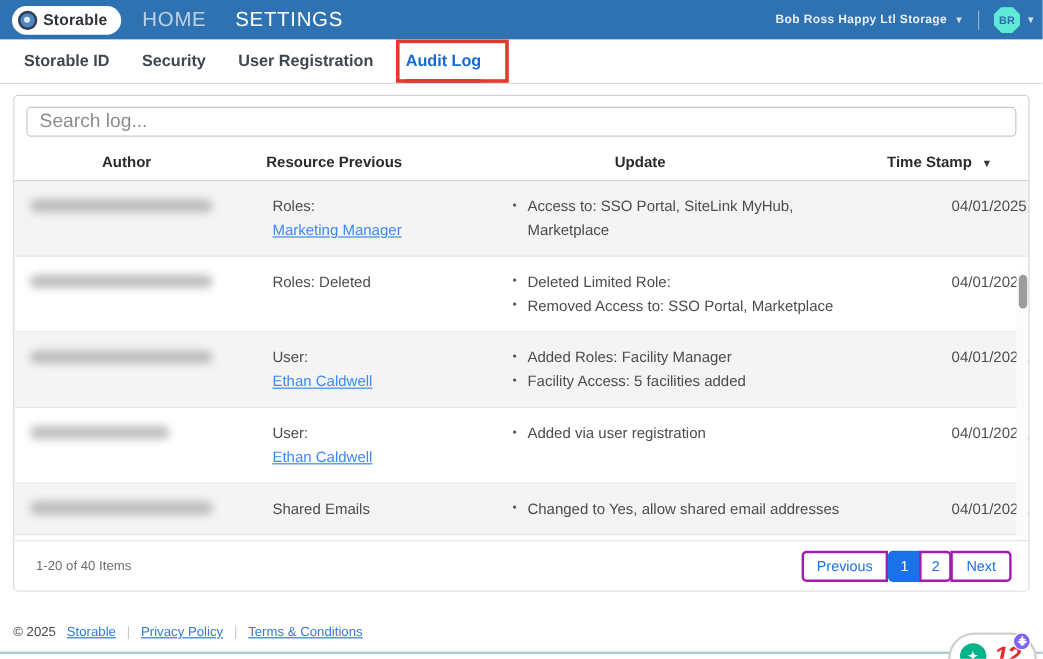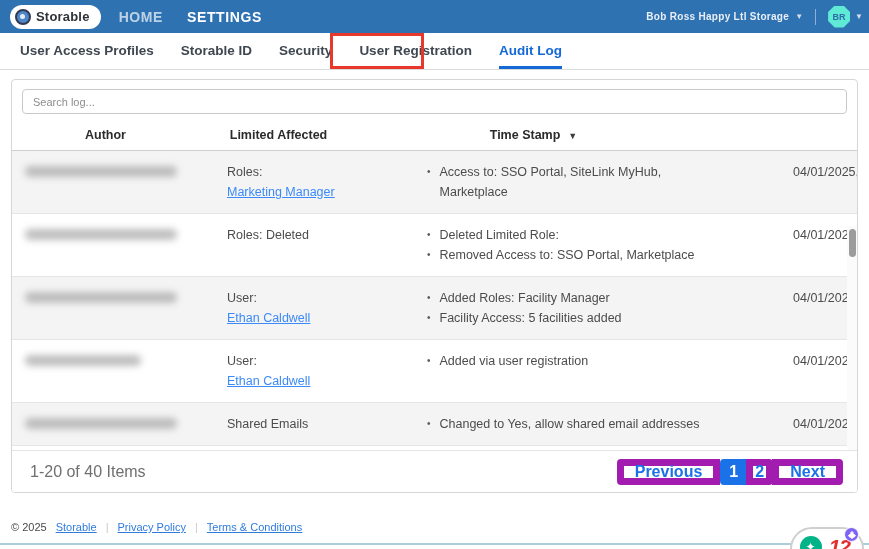--- a/index.html
+++ b/index.html
@@ -11,21 +11,21 @@
   .navbar { height:33px; background:var(--navbar-bg); display:flex; align-items:center;
     padding:0 10px; color:#fff; }
   .brand-pill { background:#fff; border-radius:14px; height:24px; display:flex;
     align-items:center; gap:5px; padding:0 11px 0 5px; }
   .brand-icon { width:16px; height:16px; border-radius:50%; background:#4d87c8;
     border:2.5px solid #323a52; display:inline-block; position:relative; }
   .brand-icon::after { content:""; position:absolute; left:3px; top:3px; width:5px; height:5px;
     border-radius:50%; background:#fff; opacity:.85; }
   .brand-text { color:#2f3337; font-weight:bold; font-size:13px; letter-spacing:.2px; }
   .nav-links { display:flex; gap:24px; margin-left:18px; }
-  .nav-link { font-size:14px; font-weight:bold; letter-spacing:.6px; color:rgba(255,255,255,.68);
+  .nav-link { font-size:17px; font-weight:normal; letter-spacing:.6px; color:rgba(255,255,255,.68);
     cursor:pointer; }
   .nav-link.active { color:#fff; }
   .nav-right { margin-left:auto; display:flex; align-items:center; }
   .account-name { font-size:10px; font-weight:bold; color:#e9eef7; letter-spacing:.3px; }
   .caret { font-size:8px; color:#d6deee; margin-left:6px; }
   .nav-divider { width:1px; height:16px; background:rgba(255,255,255,.45); margin:0 12px; }
   .avatar { width:22px; height:22px; background:#5eead4; color:#2e6cab; font-size:9px; font-weight:bold;
     display:flex; align-items:center; justify-content:center;
     clip-path:polygon(30% 0,70% 0,100% 30%,100% 70%,70% 100%,30% 100%,0 70%,0 30%); }
   .caret-edge { font-size:8px; color:#d6deee; margin-left:5px; margin-right:-4px; }
@@ -38,21 +38,21 @@
   .tab.active { color:var(--active-tab); border-bottom-color:var(--active-tab); }
   .annotation-box { position:absolute; left:330px; top:0; width:94px; height:36px;
     border:3px solid var(--annotation-red); pointer-events:none; z-index:6; }
 
   
   .content { padding:9px 11px 0; }
   .card { border:1px solid #d6d6d6; border-radius:4px; background:#fff; height:414px;
     position:relative; overflow:hidden; }
   .search-wrap { padding:9px 10px 8px; }
   .search-input { width:100%; height:25px; border:1px solid #c9c9c9; border-radius:4px;
-    padding:0 10px; font-size:11px; color:#444; outline:none;
+    padding:0 10px; font-size:16px; color:#444; outline:none;
     font-family:"Liberation Sans",sans-serif; }
   .search-input::placeholder { color:#8d8d8d; }
 
   .thead { display:grid; grid-template-columns:174px 172px 338px 1fr; border-bottom:1px solid #cfcfcf;
     padding:6px 0 8px; }
   .th { font-size:12.5px; font-weight:bold; color:#2b2b2b; padding-left:13px; cursor:pointer;text-align:center; }
   .sort-caret { font-size:9px; color:#3c3c3c; margin-left:8px; }
 
   .tbody { height:309px; overflow:hidden; position:relative; }
   .trow { display:grid; grid-template-columns:174px 172px 338px 1fr; border-bottom:1px solid #e5e5e5;
@@ -68,24 +68,24 @@
   .bullet-text { max-width:282px; }
   .ts-cell { white-space:nowrap; }
 
   .scroll-track { position:absolute; right:0; top:146px; width:10px; height:306px; background:#fbfbfb; }
   .scroll-thumb { position:absolute; right:1.5px; top:3px; width:7px; height:28px; border-radius:4px;
     background:#9c9c9c; }
 
   .card-footer { position:absolute; left:0; right:0; bottom:0; height:42px; background:#fff;
     border-top:1px solid #e5e5e5; display:flex; align-items:center; justify-content:space-between;
     padding:0 14px 0 18px; }
-  .items-count { font-size:16px; color:#6f6f6f; }
+  .items-count { font-size:11px; color:#6f6f6f; }
   .pager { display:flex; }
-  .page-btn { min-width:27px; height:26px; border:7px solid #a21caf; background:#fff;
-    color:var(--pagination-accent); font-size:16px; font-weight:bold; display:flex; align-items:center;
+  .page-btn { min-width:27px; height:26px; border:2px solid #a21caf; background:#fff;
+    color:var(--pagination-accent); font-size:12px; font-weight:normal; display:flex; align-items:center;
     justify-content:center; padding:0 11px; margin-left:-1px; cursor:pointer;
     font-family:"Liberation Sans",sans-serif; }
   .page-btn:first-child { border-radius:4px 0 0 4px; margin-left:0; }
   .page-btn:last-child { border-radius:0 4px 4px 0; }
   .page-btn.num { padding:0; }
   .page-btn.current { background:var(--pagination-accent); border-color:var(--pagination-accent);
     color:#fff; }
 
   
   .page-footer { position:absolute; left:11px; top:521px; display:flex; align-items:center; gap:9px;
@@ -124,37 +124,37 @@
   <div class="nav-right">
     <span class="account-name">Bob Ross Happy Ltl Storage</span>
     <span class="caret">▼</span>
     <span class="nav-divider"></span>
     <span class="avatar">BR</span>
     <span class="caret-edge">▼</span>
   </div>
 </div>
 
 <div class="tabbar">
-  <span class="tab">User Access Profiles</span>
   <span class="tab">Storable ID</span>
   <span class="tab">Security</span>
   <span class="tab">User Registration</span>
   <span class="tab active">Audit Log</span>
   <div class="annotation-box"></div>
 </div>
 
 <div class="content">
   <div class="card">
     <div class="search-wrap">
       <input class="search-input" type="text" placeholder="Search log..." style="">
     </div>
 
     <div class="thead">
       <div class="th">Author</div>
-      <div class="th">Limited Affected</div>
+      <div class="th">Resource Previous</div>
+      <div class="th">Update</div>
       <div class="th">
         <span>Time Stamp</span><span class="sort-caret">▼</span>
       </div>
     </div>
 
     <div class="tbody">
   <div class="trow striped">
     <div class="td">
       <div class="blur-bar"></div>
     </div>

